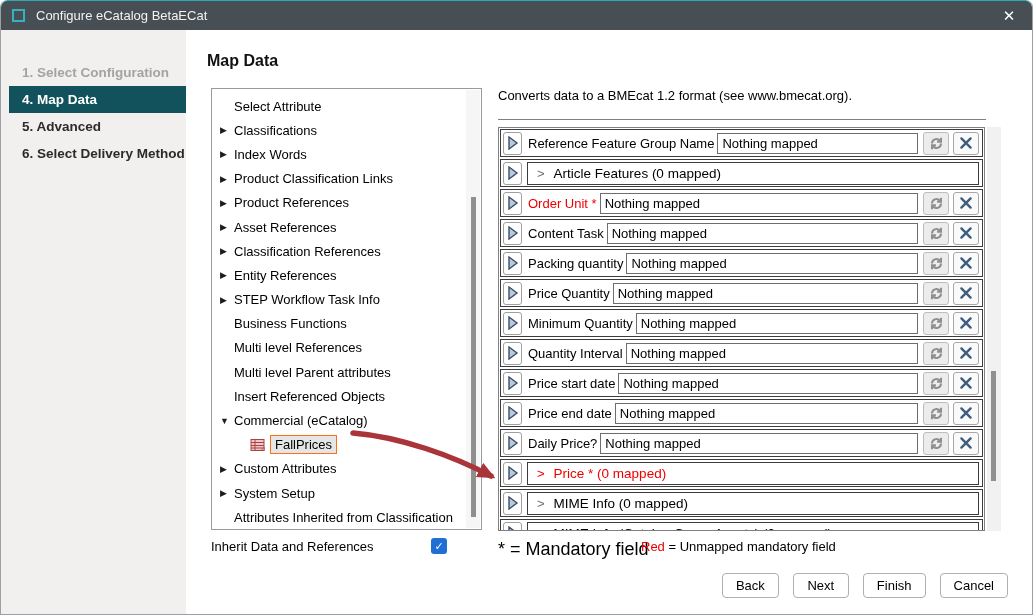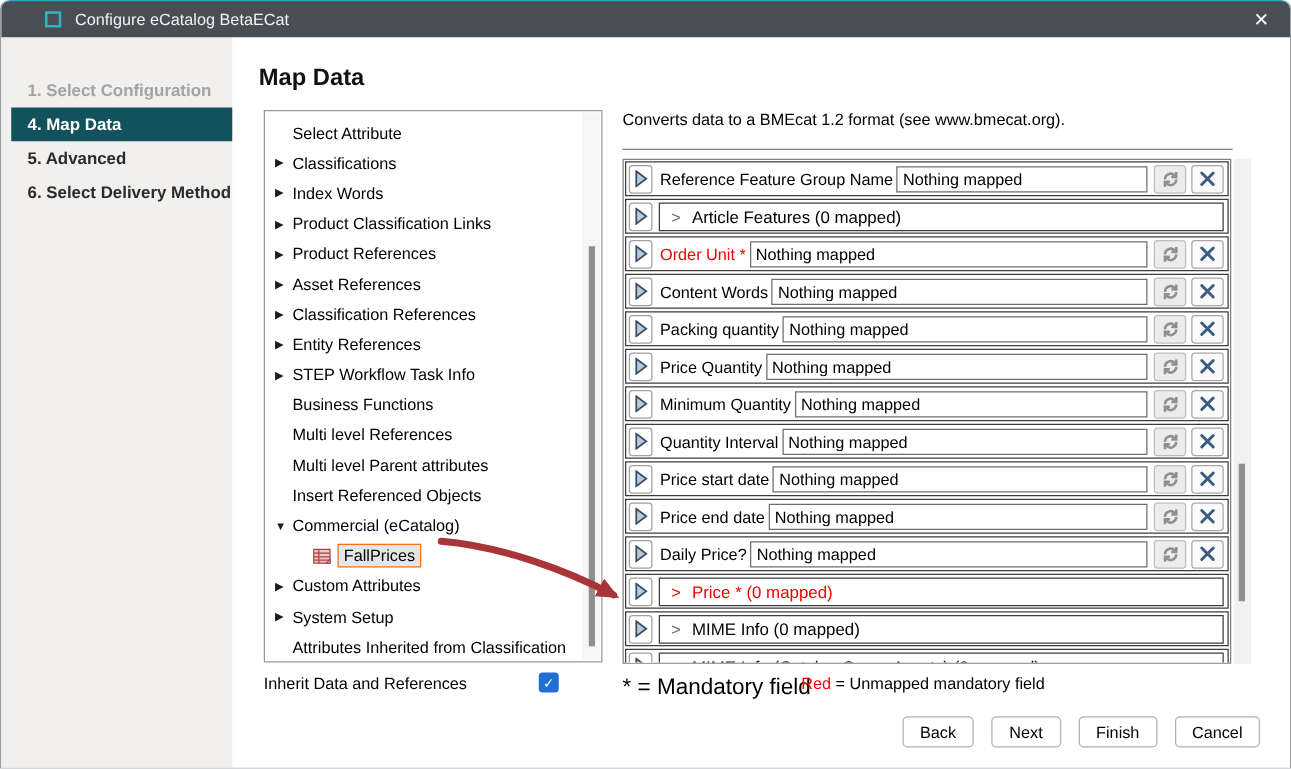--- a/index.html
+++ b/index.html
@@ -1,34 +1,34 @@
 <!DOCTYPE html>
 <html><head>
 <meta charset="utf-8">
 <style>
   * { box-sizing: border-box; margin: 0; padding: 0; }
   html,body { width:1033px; height:615px; background:#fff; font-family:"Liberation Sans", sans-serif; }
   .window { position:relative; width:1033px; height:615px; background:#fff;
             border:1px solid #9aa0a3; border-top:none; border-radius:7px 7px 0 0; overflow:hidden; }
   
   .titlebar { position:absolute; top:0; left:0; right:0; height:30px; background:#474e54;
-              border-radius:7px 7px 0 0; border-top:1px solid #2fa8b5; display:flex; align-items:center;padding-left:24px; }
+              border-radius:7px 7px 0 0; border-top:1px solid #2fa8b5; display:flex; align-items:center; }
   .titlebar-icon { width:13px; height:13px; border:2px solid #35b2c0; margin-left:11px; flex:0 0 auto; }
   .titlebar-title { color:#f2f2f2; font-size:13px; margin-left:11px; }
   .titlebar-close { position:absolute; right:0; top:0; width:46px; height:30px; color:#fff;
                     display:flex; align-items:center; justify-content:center; font-size:15px; cursor:default; }
   
   .sidebar { position:absolute; top:30px; left:0; width:185px; bottom:0; background:#f1f0ee;font-weight:bold; }
   .steps { padding-top:29px; }
   .step { height:27px; line-height:27px; padding-left:21px; font-size:13.5px; color:#2b2b2b; white-space:nowrap; }
   .step.disabled { color:#a3a3a3; }
   .step.active { background:#11525c; color:#fff; margin-left:8px; padding-left:13px; }
   
   .main { position:absolute; top:30px; left:185px; right:0; bottom:0; background:#fff; }
-  .page-title { position:absolute; left:21px; top:22px; font-size:19px; font-weight:bold; color:#111; }
+  .page-title { position:absolute; left:21px; top:22px; font-size:16px; font-weight:bold; color:#111; }
   
   .treebox { position:absolute; left:25px; top:58px; width:271px; height:442px;
              border:1px solid #9a9a9a; background:#fff; overflow:hidden; padding-top:5px; }
   .tree-row { height:24.2px; display:flex; align-items:center; padding-left:8px; font-size:13px; color:#000; white-space:nowrap; }
   .tree-arrow { width:14px; flex:0 0 auto; font-size:9px; color:#1c1c1c; }
   .tree-child-indent { width:16px; flex:0 0 auto; }
   .tree-icon { width:16px; height:16px; flex:0 0 auto; margin-right:4px; }
   .tree-label.selected { background:#e6e6e6; border:1px solid #f97316; padding:1px 4px; }
   .tree-scroll { position:absolute; top:1px; right:1px; bottom:1px; width:14px; background:#f6f6f6; }
   .tree-thumb { position:absolute; left:5px; width:5px; top:107px; height:320px; background:#8f8f8f; }
@@ -234,21 +234,21 @@
               <path d="M2.4 2.4 L11.6 11.6 M11.6 2.4 L2.4 11.6" stroke="#3d5d80" stroke-width="2.4" stroke-linecap="round"></path>
             </svg>
           </button>
         </div>
         <div class="map-row">
           <button class="play-btn">
             <svg width="12" height="14" viewBox="0 0 12 14">
               <path d="M2 1 L10 7 L2 13 Z" fill="#b9c9dc" stroke="#3a4f66" stroke-width="1.4"></path>
             </svg>
           </button>
-          <span class="map-label">Content Words</span>
+          <span class="map-label">Content Task</span>
           <input class="map-input" type="text" value="Nothing mapped" style="">
           <button class="icon-btn gear-btn">
             <svg width="15" height="15" viewBox="0 0 16 16">
               <path d="M3.2 8a4.8 4.8 0 0 1 8.2-3.4L12.6 5.8" fill="none" stroke="#8f8f8f" stroke-width="2.2"></path>
               <path d="M12.8 1.8v4.2H8.6" fill="none" stroke="#8f8f8f" stroke-width="2.2"></path>
               <path d="M12.8 8a4.8 4.8 0 0 1-8.2 3.4L3.4 10.2" fill="none" stroke="#8f8f8f" stroke-width="2.2"></path>
               <path d="M3.2 14.2V10h4.2" fill="none" stroke="#8f8f8f" stroke-width="2.2"></path>
             </svg>
           </button>
           <button class="icon-btn x-btn">

